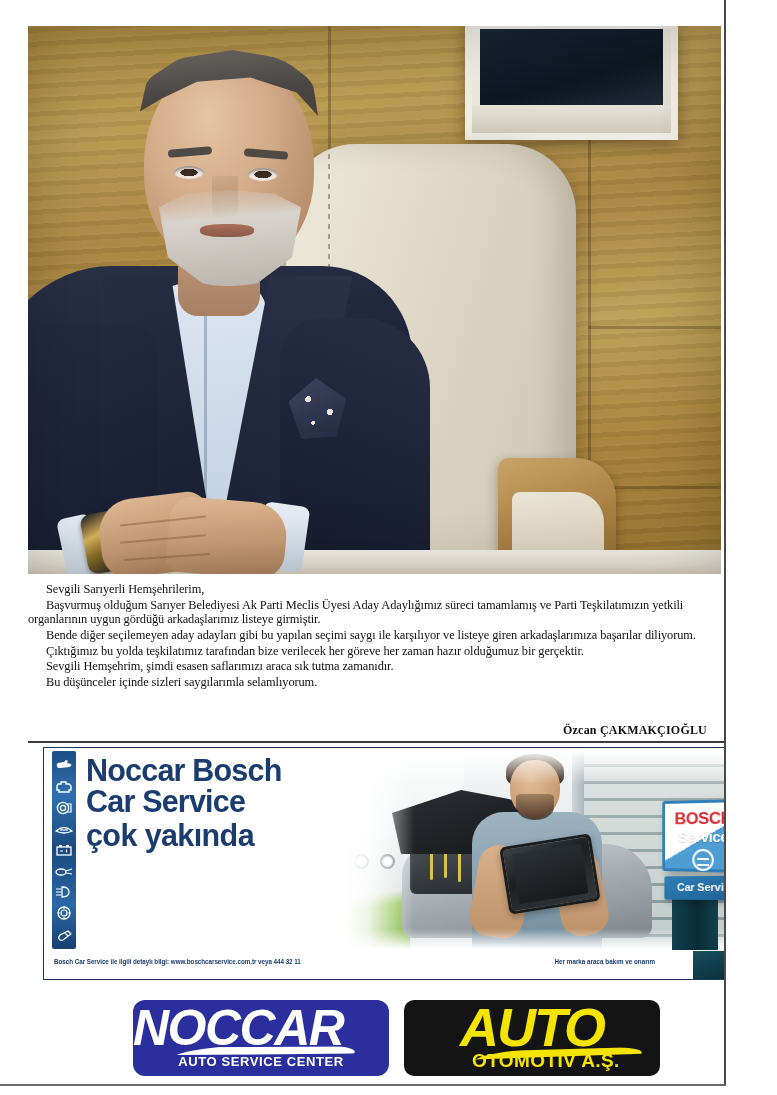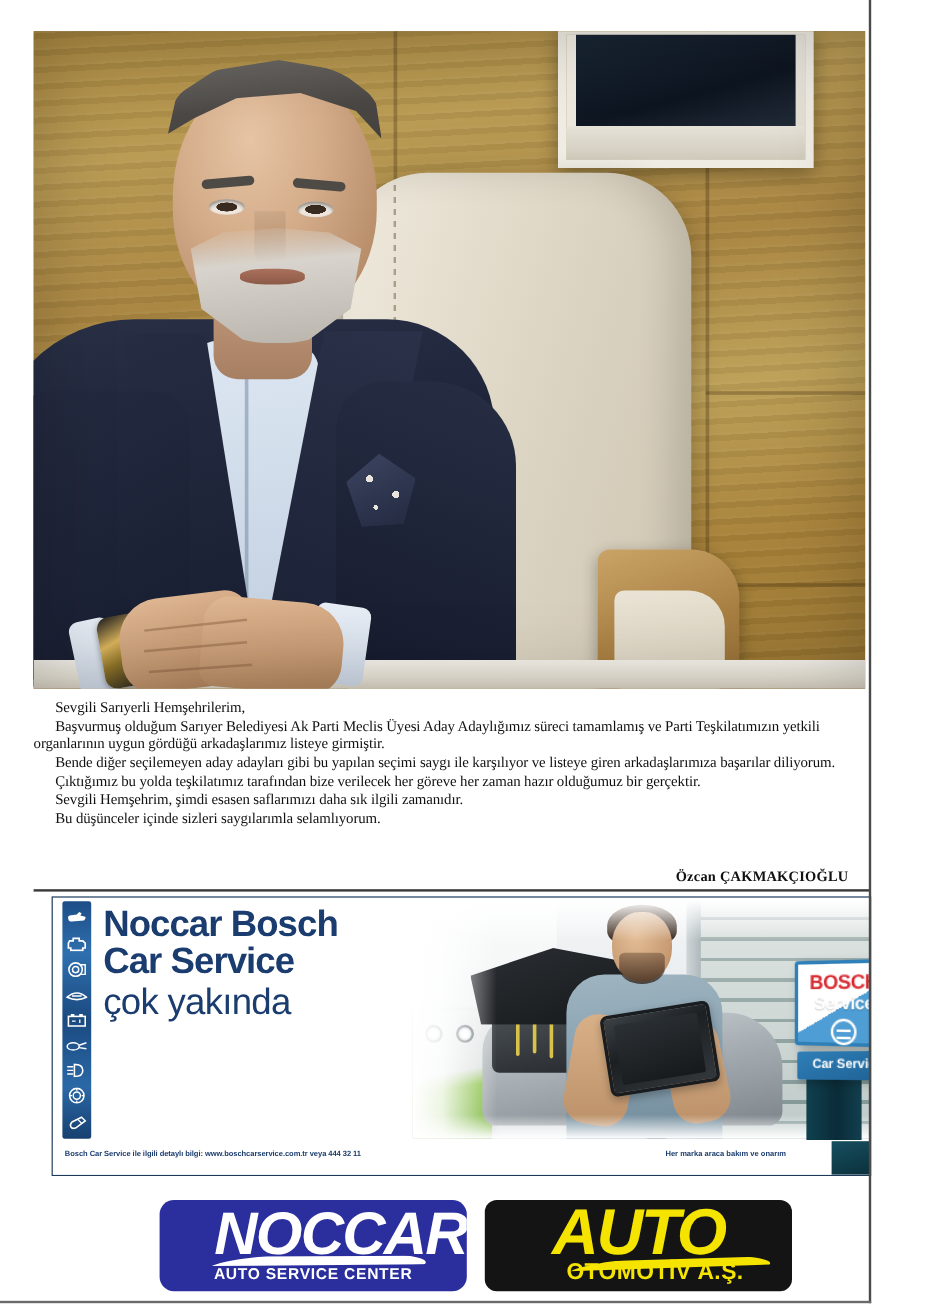--- a/index.html
+++ b/index.html
@@ -355,21 +355,21 @@
     left: 42px; top: 7px;
     width: 300px;
   }
   .ad-line {
     font-family: "Liberation Sans", sans-serif;
     color: #1b3c6e;
     line-height: 1.02;
     white-space: nowrap;
   }
   .ad-line.bold { font-weight: bold; font-size: 30.5px; letter-spacing: -0.8px; }
-  .ad-line.light { font-weight: normal; font-size: 30.5px; letter-spacing: -0.6px; margin-top: 3px; }
+  .ad-line.light { font-weight: bold; font-size: 30.5px; letter-spacing: -0.6px; margin-top: 3px; }
 
   .ad-photo {
     position: absolute;
     left: 300px; top: 2px;
     width: 382px; height: 199px;
     overflow: hidden;
     background: #ffffff;
   }
   .garage-bg {
     position: absolute; left: 0; top: 0; width: 100%; height: 100%;
@@ -615,21 +615,21 @@
     position: absolute;
     left: 133px; top: 1000px;
     width: 256px; height: 76px;
     background: #2b2f9e;
     border-radius: 12px;
     overflow: hidden;
   }
   .noccar-text {
     position: absolute;
     left: 0; right: 0; top: 3px;
-    text-align: right;
+    text-align: left;
     font-family: "Liberation Sans", sans-serif;
     font-weight: bold;
     font-style: italic;
     font-size: 50px;
     color: #ffffff;
     letter-spacing: -1.5px;
     line-height: 1;
   }
   .noccar-swoosh {
     position: absolute;
@@ -744,21 +744,21 @@
     <div class="finger-line fl3"></div>
 
     <div class="photo-vignette"></div>
   </div>
 
   <div class="article">
     <p>Sevgili Sarıyerli Hemşehrilerim,</p>
     <p>Başvurmuş olduğum Sarıyer Belediyesi Ak Parti Meclis Üyesi Aday Adaylığımız süreci tamamlamış ve Parti Teşkilatımızın yetkili organlarının  uygun gördüğü arkadaşlarımız listeye girmiştir.</p>
     <p>Bende diğer seçilemeyen aday adayları gibi bu yapılan seçimi saygı ile karşılıyor ve listeye giren arkadaşlarımıza başarılar diliyorum.</p>
     <p>Çıktığımız bu yolda  teşkilatımız tarafından bize verilecek her göreve her zaman hazır olduğumuz bir gerçektir.</p>
-    <p>Sevgili Hemşehrim, şimdi esasen saflarımızı daha sık ilgili zamanıdır.</p>
+    <p>Sevgili Hemşehrim, şimdi esasen saflarımızı araca sık tutma zamanıdır.</p>
     <p>Bu düşünceler içinde sizleri saygılarımla selamlıyorum.</p>
   </div>
 
   <div class="signature">Özcan ÇAKMAKÇIOĞLU</div>
 
   <div class="ad-toprule"></div>
 
   <div class="ad">
 
     <div class="ad-iconbar">

